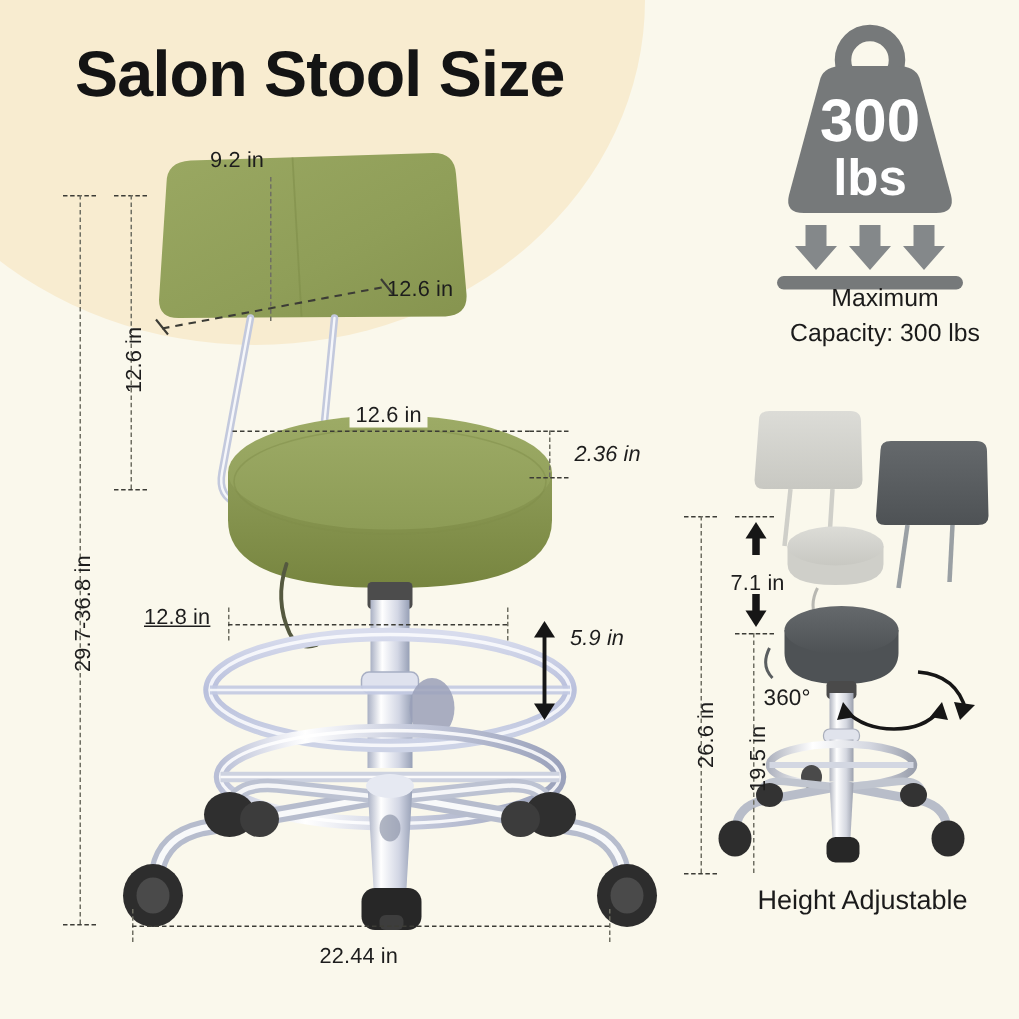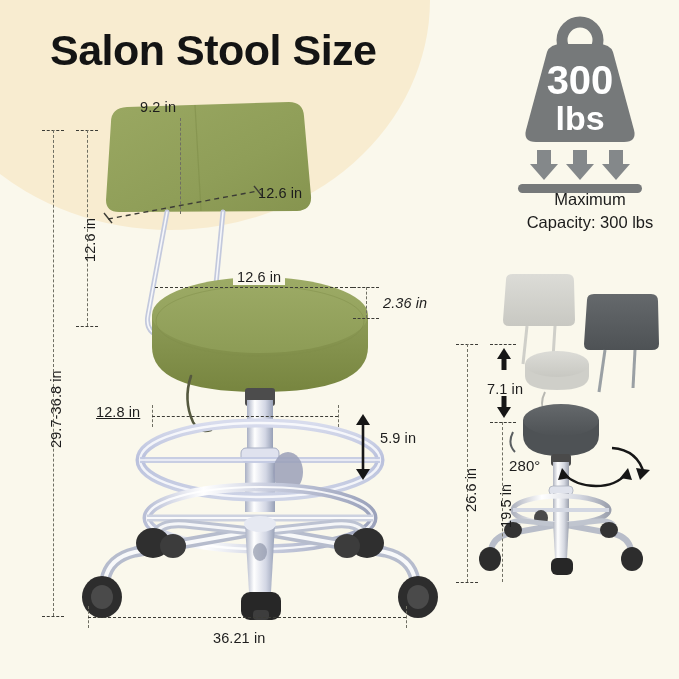--- a/index.html
+++ b/index.html
@@ -198,26 +198,26 @@
   <div class="abs dim" style="left:96px;top:404px;text-decoration:underline;">12.8 in</div>
   <div class="abs dl-v" style="left:152px;top:405px;height:22px;"></div>
   <div class="abs dl-h dark" style="left:152px;top:416px;width:186px;"></div>
   <div class="abs dl-v" style="left:338px;top:405px;height:22px;"></div>
 
   <svg class="abs" style="left:352px;top:414px;" width="22" height="66" viewBox="0 0 22 66">
     <path d="M11 8 L11 58" stroke="#161616" stroke-width="2.6"></path>
     <path d="M11 0 L18 11 L4 11 Z" fill="#161616"></path>
     <path d="M11 66 L18 55 L4 55 Z" fill="#161616"></path>
   </svg>
-  <div class="abs dim" style="left:380px;top:430px;">5.9 in</div>
+  <div class="abs dim" style="left:380px;top:418px;font-style:italic;">5.9 in</div>
 
   <div class="abs dl-v" style="left:88px;top:606px;height:22px;"></div>
   <div class="abs dl-h dark" style="left:88px;top:617px;width:318px;"></div>
   <div class="abs dl-v" style="left:406px;top:606px;height:22px;"></div>
-  <div class="abs dim" style="left:213px;top:630px;">36.21 in</div>
+  <div class="abs dim" style="left:213px;top:630px;">22.44 in</div>
 
   <svg id="weight-wrap" class="abs" width="160" height="170" viewBox="0 0 160 170">
 
     <circle cx="80" cy="22" r="18" fill="none" stroke="#76797a" stroke-width="11"></circle>
 
     <path d="M47 34 Q50 26 62 26 L98 26 Q110 26 113 34 L134 112 Q137 124 124 124 L36 124 Q23 124 26 112 Z" fill="#76797a"></path>
     <text x="80" y="76" text-anchor="middle" font-family="Liberation Sans, sans-serif" font-size="40" font-weight="bold" fill="#ffffff">300</text>
     <text x="80" y="112" text-anchor="middle" font-family="Liberation Sans, sans-serif" font-size="34" font-weight="bold" fill="#ffffff">lbs</text>
 
     <g fill="#84888a">
@@ -291,35 +291,36 @@
     <ellipse cx="126" cy="258" rx="9" ry="8" fill="#333"></ellipse>
   </svg>
 
   <svg class="abs" style="left:540px;top:440px;" width="120" height="60" viewBox="0 0 120 60">
     <path d="M24 34 Q36 46 56 46 Q76 46 86 34" stroke="#161616" stroke-width="2.4" fill="none"></path>
     <path d="M22 28 L30 38 L18 40 Z" fill="#161616"></path>
     <path d="M88 28 L80 38 L92 40 Z" fill="#161616"></path>
     <path d="M72 8 Q98 10 104 34" stroke="#161616" stroke-width="2.4" fill="none"></path>
     <path d="M100 40 L110 30 L96 28 Z" fill="#161616"></path>
   </svg>
-  <div class="abs dim" style="left:509px;top:457px;font-size:15px;">280°</div>
+  <div class="abs dim" style="left:509px;top:457px;font-size:15px;">360°</div>
 
   <div class="abs dl-h dark" style="left:456px;top:344px;width:22px;"></div>
   <div class="abs dl-v" style="left:467px;top:344px;height:238px;"></div>
   <div class="abs dl-h dark" style="left:456px;top:582px;width:22px;"></div>
   <div class="abs dim vert" style="left:463px;top:512px;">26.6 in</div>
 
   <div class="abs dl-h dark" style="left:490px;top:344px;width:26px;"></div>
   <div class="abs dl-h dark" style="left:490px;top:422px;width:26px;"></div>
   <div class="abs dl-v" style="left:502px;top:422px;height:160px;"></div>
 
   <svg class="abs" style="left:495px;top:348px;" width="18" height="70" viewBox="0 0 18 70">
     <path d="M9 9 L9 22" stroke="#161616" stroke-width="5"></path>
     <path d="M9 0 L16 11 L2 11 Z" fill="#161616"></path>
     <path d="M9 48 L9 61" stroke="#161616" stroke-width="5"></path>
     <path d="M9 70 L16 59 L2 59 Z" fill="#161616"></path>
   </svg>
   <div class="abs dim" style="left:487px;top:356px;margin-top:25px;">7.1 in</div>
 
   <div class="abs dim vert" style="left:498px;top:528px;">19.5 in</div>
 
+  <div id="height-adj" class="abs">Height Adjustable</div>
 
 </div>
 
 </body></html>

